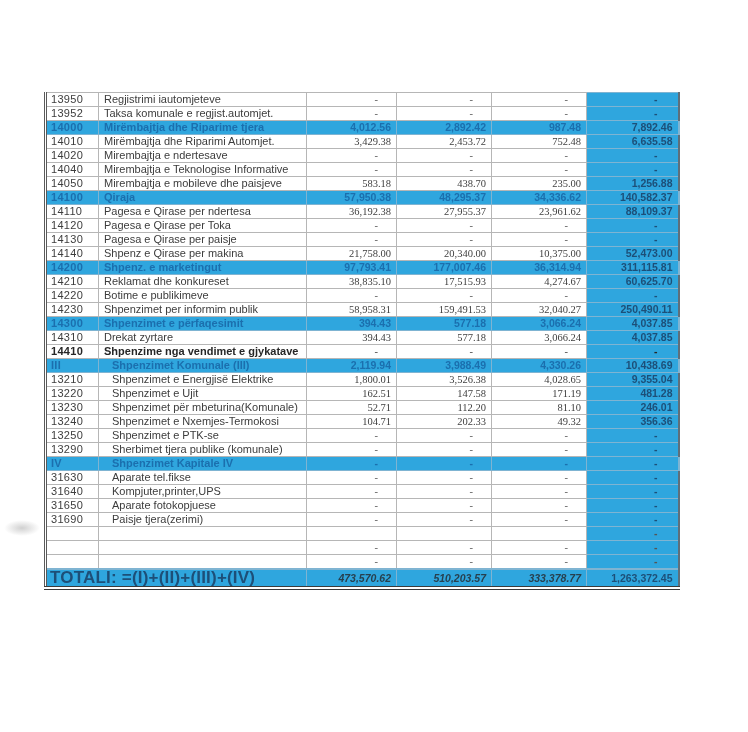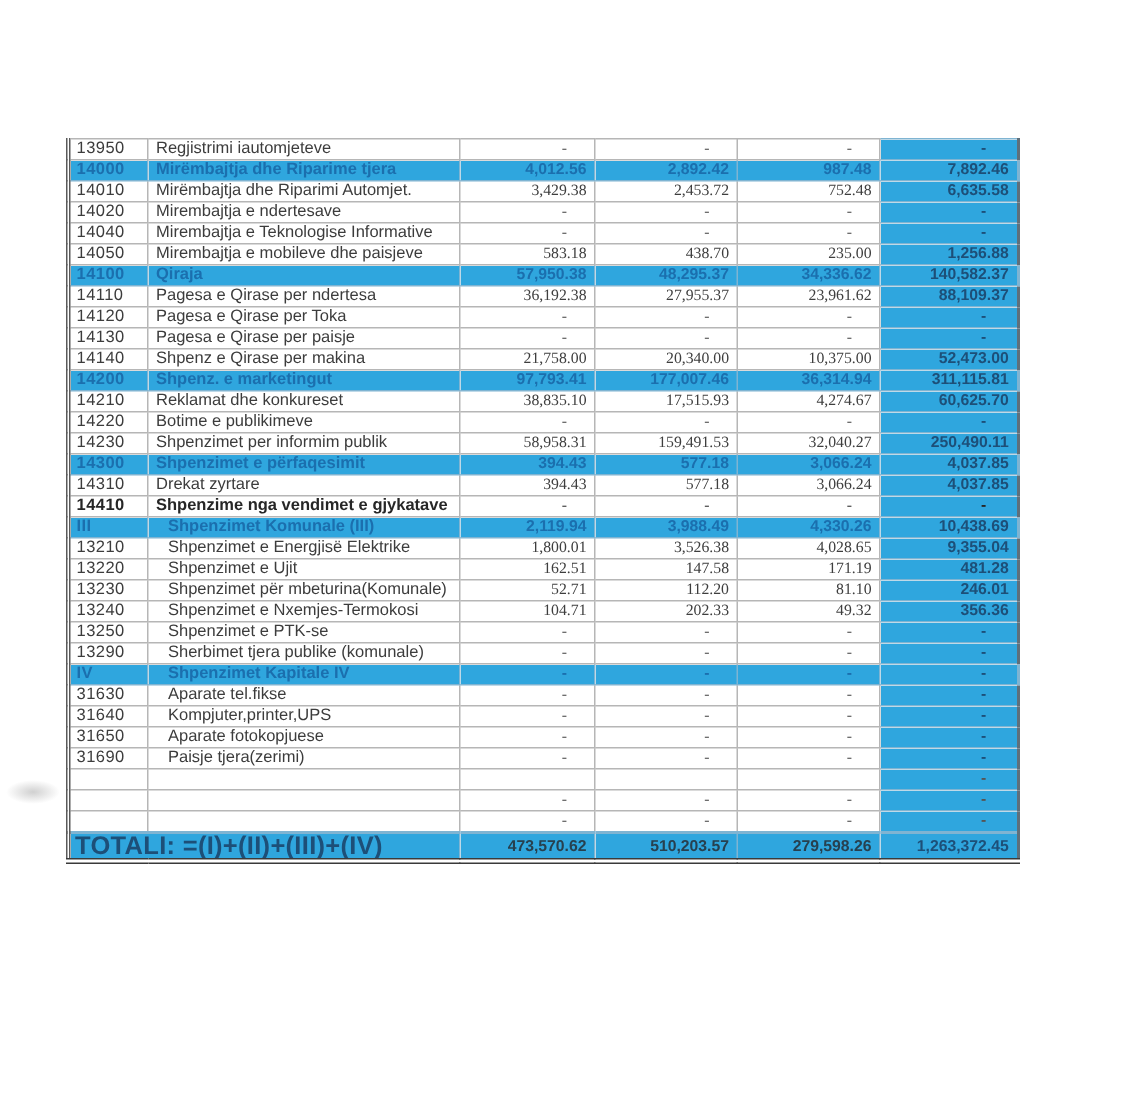--- a/index.html
+++ b/index.html
@@ -86,20 +86,21 @@
     height: 16px;
     line-height: 16px;
   }
   tfoot td.label { font-size: 17px; padding-left: 3px; letter-spacing: 0.2px; }
   tfoot td.num {
     text-align: right;
     font-family: "Liberation Sans", sans-serif;
     font-size: 10.5px;
     color: #27404f;
     padding-right: 5px;
+    font-style: italic;
   }
   tfoot td.totalc { font-size: 10.5px; }
   .scan-smudge {
     position: absolute;
     left: 4px; top: 520px;
     width: 36px; height: 16px;
     background: radial-gradient(ellipse at center, rgba(120,120,120,0.35), rgba(255,255,255,0) 70%);
     pointer-events: none;
   }
 </style>
@@ -121,20 +122,28 @@
       </colgroup>
       <tbody>
           <tr class="normal">
       <td class="code">13950</td>
       <td class="desc">Regjistrimi iautomjeteve</td>
       <td class="num dash">-</td>
       <td class="num dash">-</td>
       <td class="num dash">-</td>
       <td class="totalc dash">-</td>
     </tr>
+          <tr class="normal">
+      <td class="code">13952</td>
+      <td class="desc">Taksa komunale e regjist.automjet.</td>
+      <td class="num dash">-</td>
+      <td class="num dash">-</td>
+      <td class="num dash">-</td>
+      <td class="totalc dash">-</td>
+    </tr>
           <tr class="section">
       <td class="code">14000</td>
       <td class="desc">Mirëmbajtja dhe Riparime tjera</td>
       <td class="num">4,012.56</td>
       <td class="num">2,892.42</td>
       <td class="num">987.48</td>
       <td class="totalc">7,892.46</td>
     </tr>
           <tr class="normal">
       <td class="code">14010</td>
@@ -383,20 +392,20 @@
       <td class="num dash">-</td>
       <td class="num dash">-</td>
       <td class="totalc dash">-</td>
     </tr>
         </tbody>
       <tfoot>
         <tr>
           <td class="label" colspan="2">TOTALI: =(I)+(II)+(III)+(IV)</td>
           <td class="num">473,570.62</td>
           <td class="num">510,203.57</td>
-          <td class="num">279,598.26</td>
+          <td class="num">333,378.77</td>
           <td class="totalc">1,263,372.45</td>
         </tr>
       </tfoot>
     </table>
   </div>
 
 </div>
 
 </body></html>

